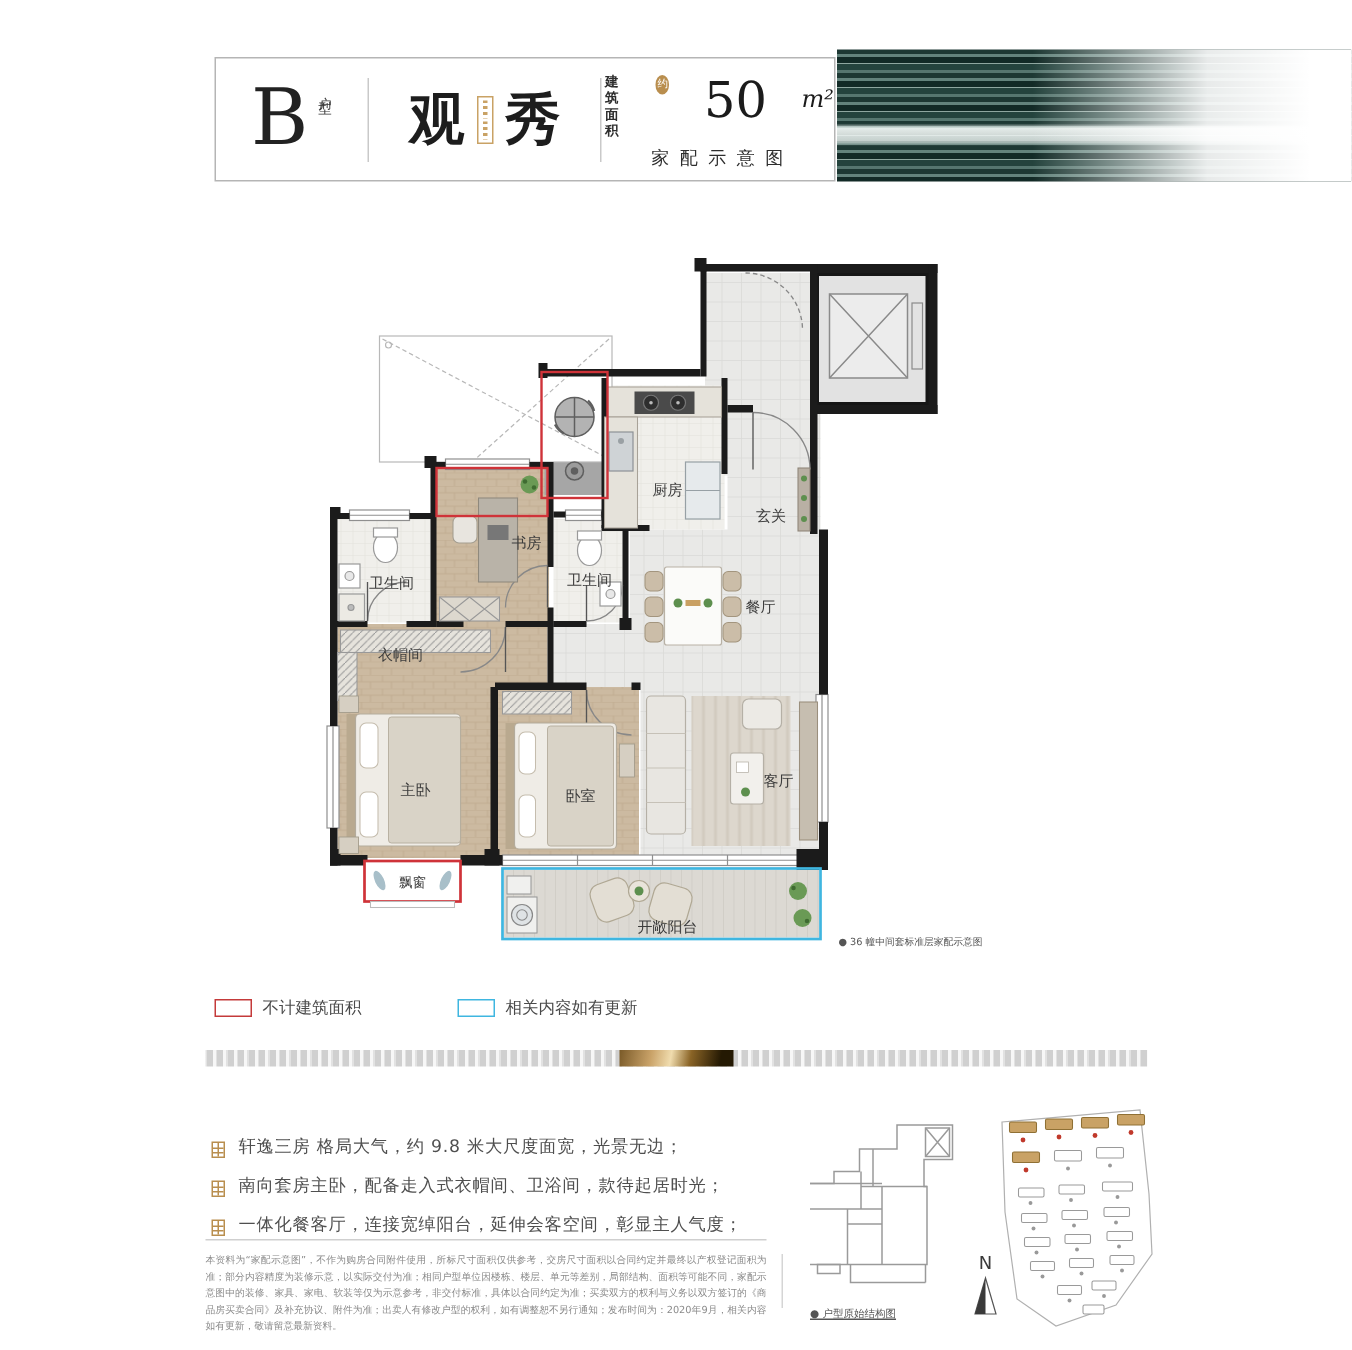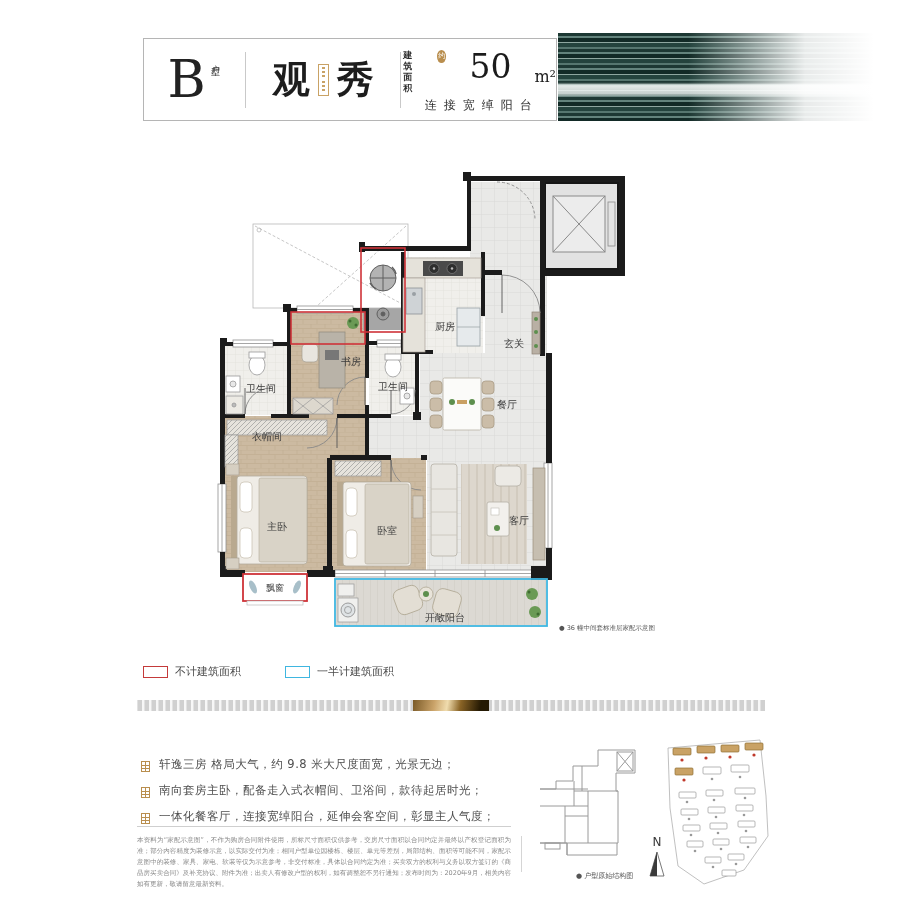--- a/index.html
+++ b/index.html
@@ -16,29 +16,29 @@
   .name-char{font-family:"DejaVu Serif","Liberation Serif",serif;font-size:37px;font-weight:600;color:#1d1d1d;}
   .name-seal{width:11px;height:32px;border:1px solid #c9a265;box-sizing:border-box;
              display:flex;flex-direction:column;gap:2px;padding:2px 3px;}
   .name-seal span{flex:1;background:repeating-linear-gradient(#c9a265 0 2px,transparent 2px 4px);}
   .area-block{flex:1;display:flex;flex-direction:column;align-items:center;gap:2px;padding-top:4px;}
   .area-top{display:flex;align-items:flex-start;gap:23px;}
   .area-label{font-size:9px;font-weight:bold;color:#2e2e2e;line-height:1.25;text-align:center;white-space:pre-line;}
   .approx-circle{width:13px;height:13px;border-radius:50%;background:#b98e4e;color:#fff;font-size:7px;
                  display:flex;align-items:center;justify-content:center;}
   .area-value{font-family:"DejaVu Serif","Liberation Serif",serif;font-size:33px;color:#1b1b1b;line-height:1;}
-  .area-unit{font-family:"DejaVu Serif","Liberation Serif",serif;font-size:16px;color:#1b1b1b;align-self:flex-start;margin-top:17px;}
+  .area-unit{font-family:"DejaVu Serif","Liberation Serif",serif;font-size:16px;color:#1b1b1b;align-self:flex-start;margin-top:6px;font-style:italic;}
   .layout-desc{font-size:12px;letter-spacing:7px;color:#2e2e2e;margin-left:6px;}
   .green-stripe{position:absolute;left:558px;top:33px;width:343px;height:88px;
     background:
       linear-gradient(to right, rgba(255,255,255,0) 38%, rgba(255,255,255,.9) 72%, #fff 92%),
       linear-gradient(to bottom, rgba(255,255,255,0) 56%, rgba(238,244,242,.95) 60%, rgba(238,244,242,.8) 69%, rgba(255,255,255,0) 73%),
       repeating-linear-gradient(to bottom,#1d3833 0 3px,#63837c 3px 5px,#122a26 5px 9px,#8ea69f 9px 10px,#24433d 10px 14px,#56766f 14px 16px);}
   
-  .legend{position:absolute;left:143px;top:664px;display:flex;align-items:center;gap:44px;}
+  .legend{position:absolute;left:143px;top:664px;display:flex;align-items:center;gap:64px;}
   .legend-item{display:flex;align-items:center;gap:7px;}
   .legend-swatch{width:25px;height:12px;box-sizing:border-box;background:#fff;}
   .swatch-red{border:1.6px solid #c43a3a;}
   .swatch-blue{border:1.6px solid #3fb6e0;}
   .legend-label{font-size:11px;color:#4a4a4a;}
   
   .tick-stripe{position:absolute;left:137px;top:700px;width:628px;height:11px;
     background:repeating-linear-gradient(90deg,#e2e2e2 0 1px,#d0d0d0 1px 5px,#f7f7f7 5px 7px);}
   .tick-gold{position:absolute;left:276px;top:0;width:76px;height:11px;
     background:linear-gradient(100deg,#7a5a28 0%,#caa369 28%,#f0dcae 45%,#8a6426 62%,#241903 88%);}
@@ -50,21 +50,21 @@
       linear-gradient(#b98e4e,#b98e4e) 50% 0/1px 100% no-repeat,
       linear-gradient(#b98e4e,#b98e4e) 0 3px/100% 1px no-repeat,
       linear-gradient(#b98e4e,#b98e4e) 0 6px/100% 1px no-repeat;}
   .feature-text{font-size:11.5px;color:#4f4f4f;letter-spacing:.5px;white-space:nowrap;}
   
   .disclaimer-block{position:absolute;left:137px;top:826px;width:374px;border-top:1px solid #cfcfcf;padding-top:8px;}
   .disclaimer-text{font-size:6.5px;line-height:11px;color:#8a8a8a;text-align:justify;}
   .v-sep{position:absolute;left:521px;top:836px;width:1px;height:36px;background:#d5d5d5;}
   
   .structure-svg{position:absolute;left:536px;top:742px;}
-  .structure-label{position:absolute;left:576px;top:871px;font-size:7px;color:#555;}
+  .structure-label{position:absolute;left:540px;top:871px;font-size:7px;color:#555;text-decoration:underline;}
   .north-svg{position:absolute;left:646px;top:834px;}
   .siteplan-svg{position:absolute;left:660px;top:736px;}
   
   .floorplan{position:absolute;left:195px;top:162px;}
   .room-label{font-size:10px;fill:#3c3c3c;}
   .small-label{font-size:9px;fill:#3c3c3c;}
   .note-label{font-size:6.5px;fill:#555;}
   text{font-family:"DejaVu Sans",sans-serif;}
 </style>
 </head>
@@ -88,21 +88,21 @@
     </div>
     <div class="vdiv"></div>
     <div class="area-block">
       <div class="area-top">
         <span class="area-label">建筑
 面积</span>
         <span class="approx-circle">约</span>
         <span class="area-value">50</span>
         <span class="area-unit">m²</span>
       </div>
-      <div class="layout-desc">连接宽绰阳台</div>
+      <div class="layout-desc">家配示意图</div>
     </div>
   </div>
   <div class="green-stripe"></div>
 
   <svg class="floorplan" width="470" height="505" viewBox="0 0 470 505">
     <defs>
       <pattern id="tile" width="13" height="13" patternUnits="userSpaceOnUse">
         <rect width="13" height="13" fill="#e9e9e7"></rect>
           <path d="M13,0 H0 V13" stroke="#dadad7" stroke-width="1" fill="none"></path>
       </pattern>
@@ -383,21 +383,21 @@
     <text class="note-label" x="364" y="468">● 36 幢中间套标准层家配示意图</text>
   </svg>
 
   <div class="legend">
     <div class="legend-item">
       <span class="legend-swatch swatch-red"></span>
       <span class="legend-label">不计建筑面积</span>
     </div>
     <div class="legend-item">
       <span class="legend-swatch swatch-blue"></span>
-      <span class="legend-label">一半计建筑面积</span>
+      <span class="legend-label">相关内容如有更新</span>
     </div>
   </div>
 
   <div class="tick-stripe">
     <div class="tick-gold"></div>
   </div>
 
   <div class="features">
     <div class="feature-row">
       <span class="feature-icon"></span>

